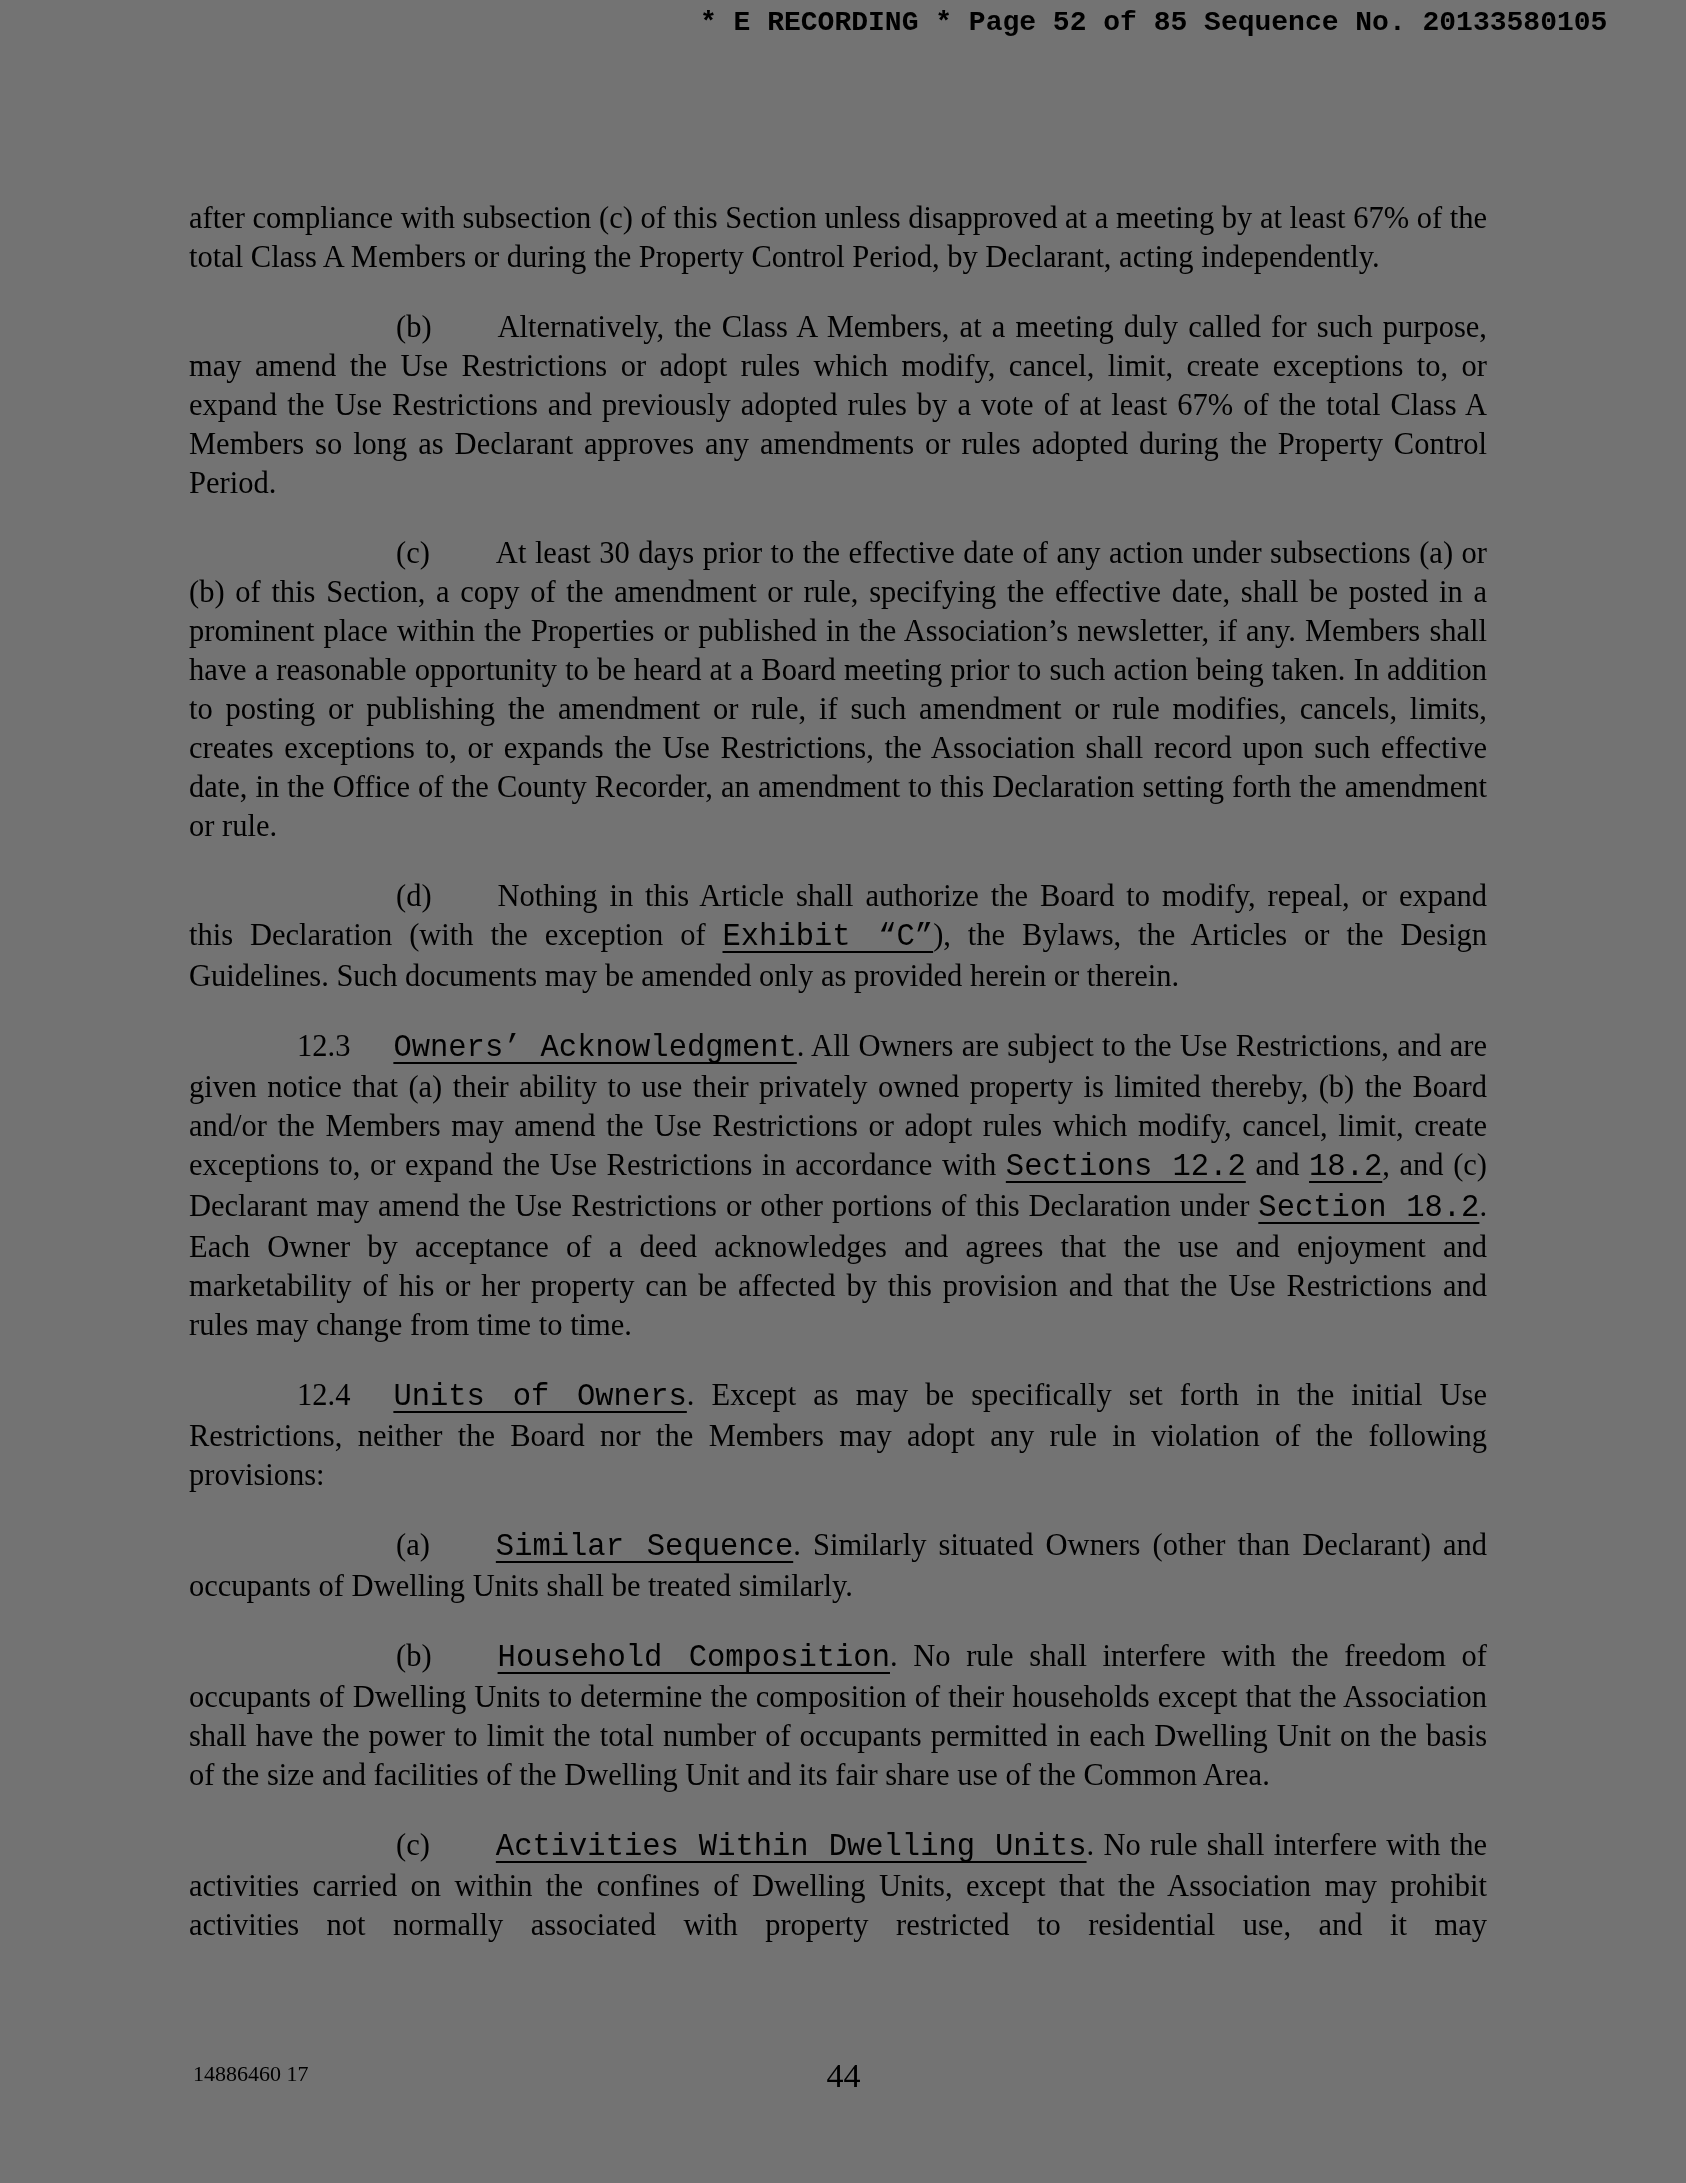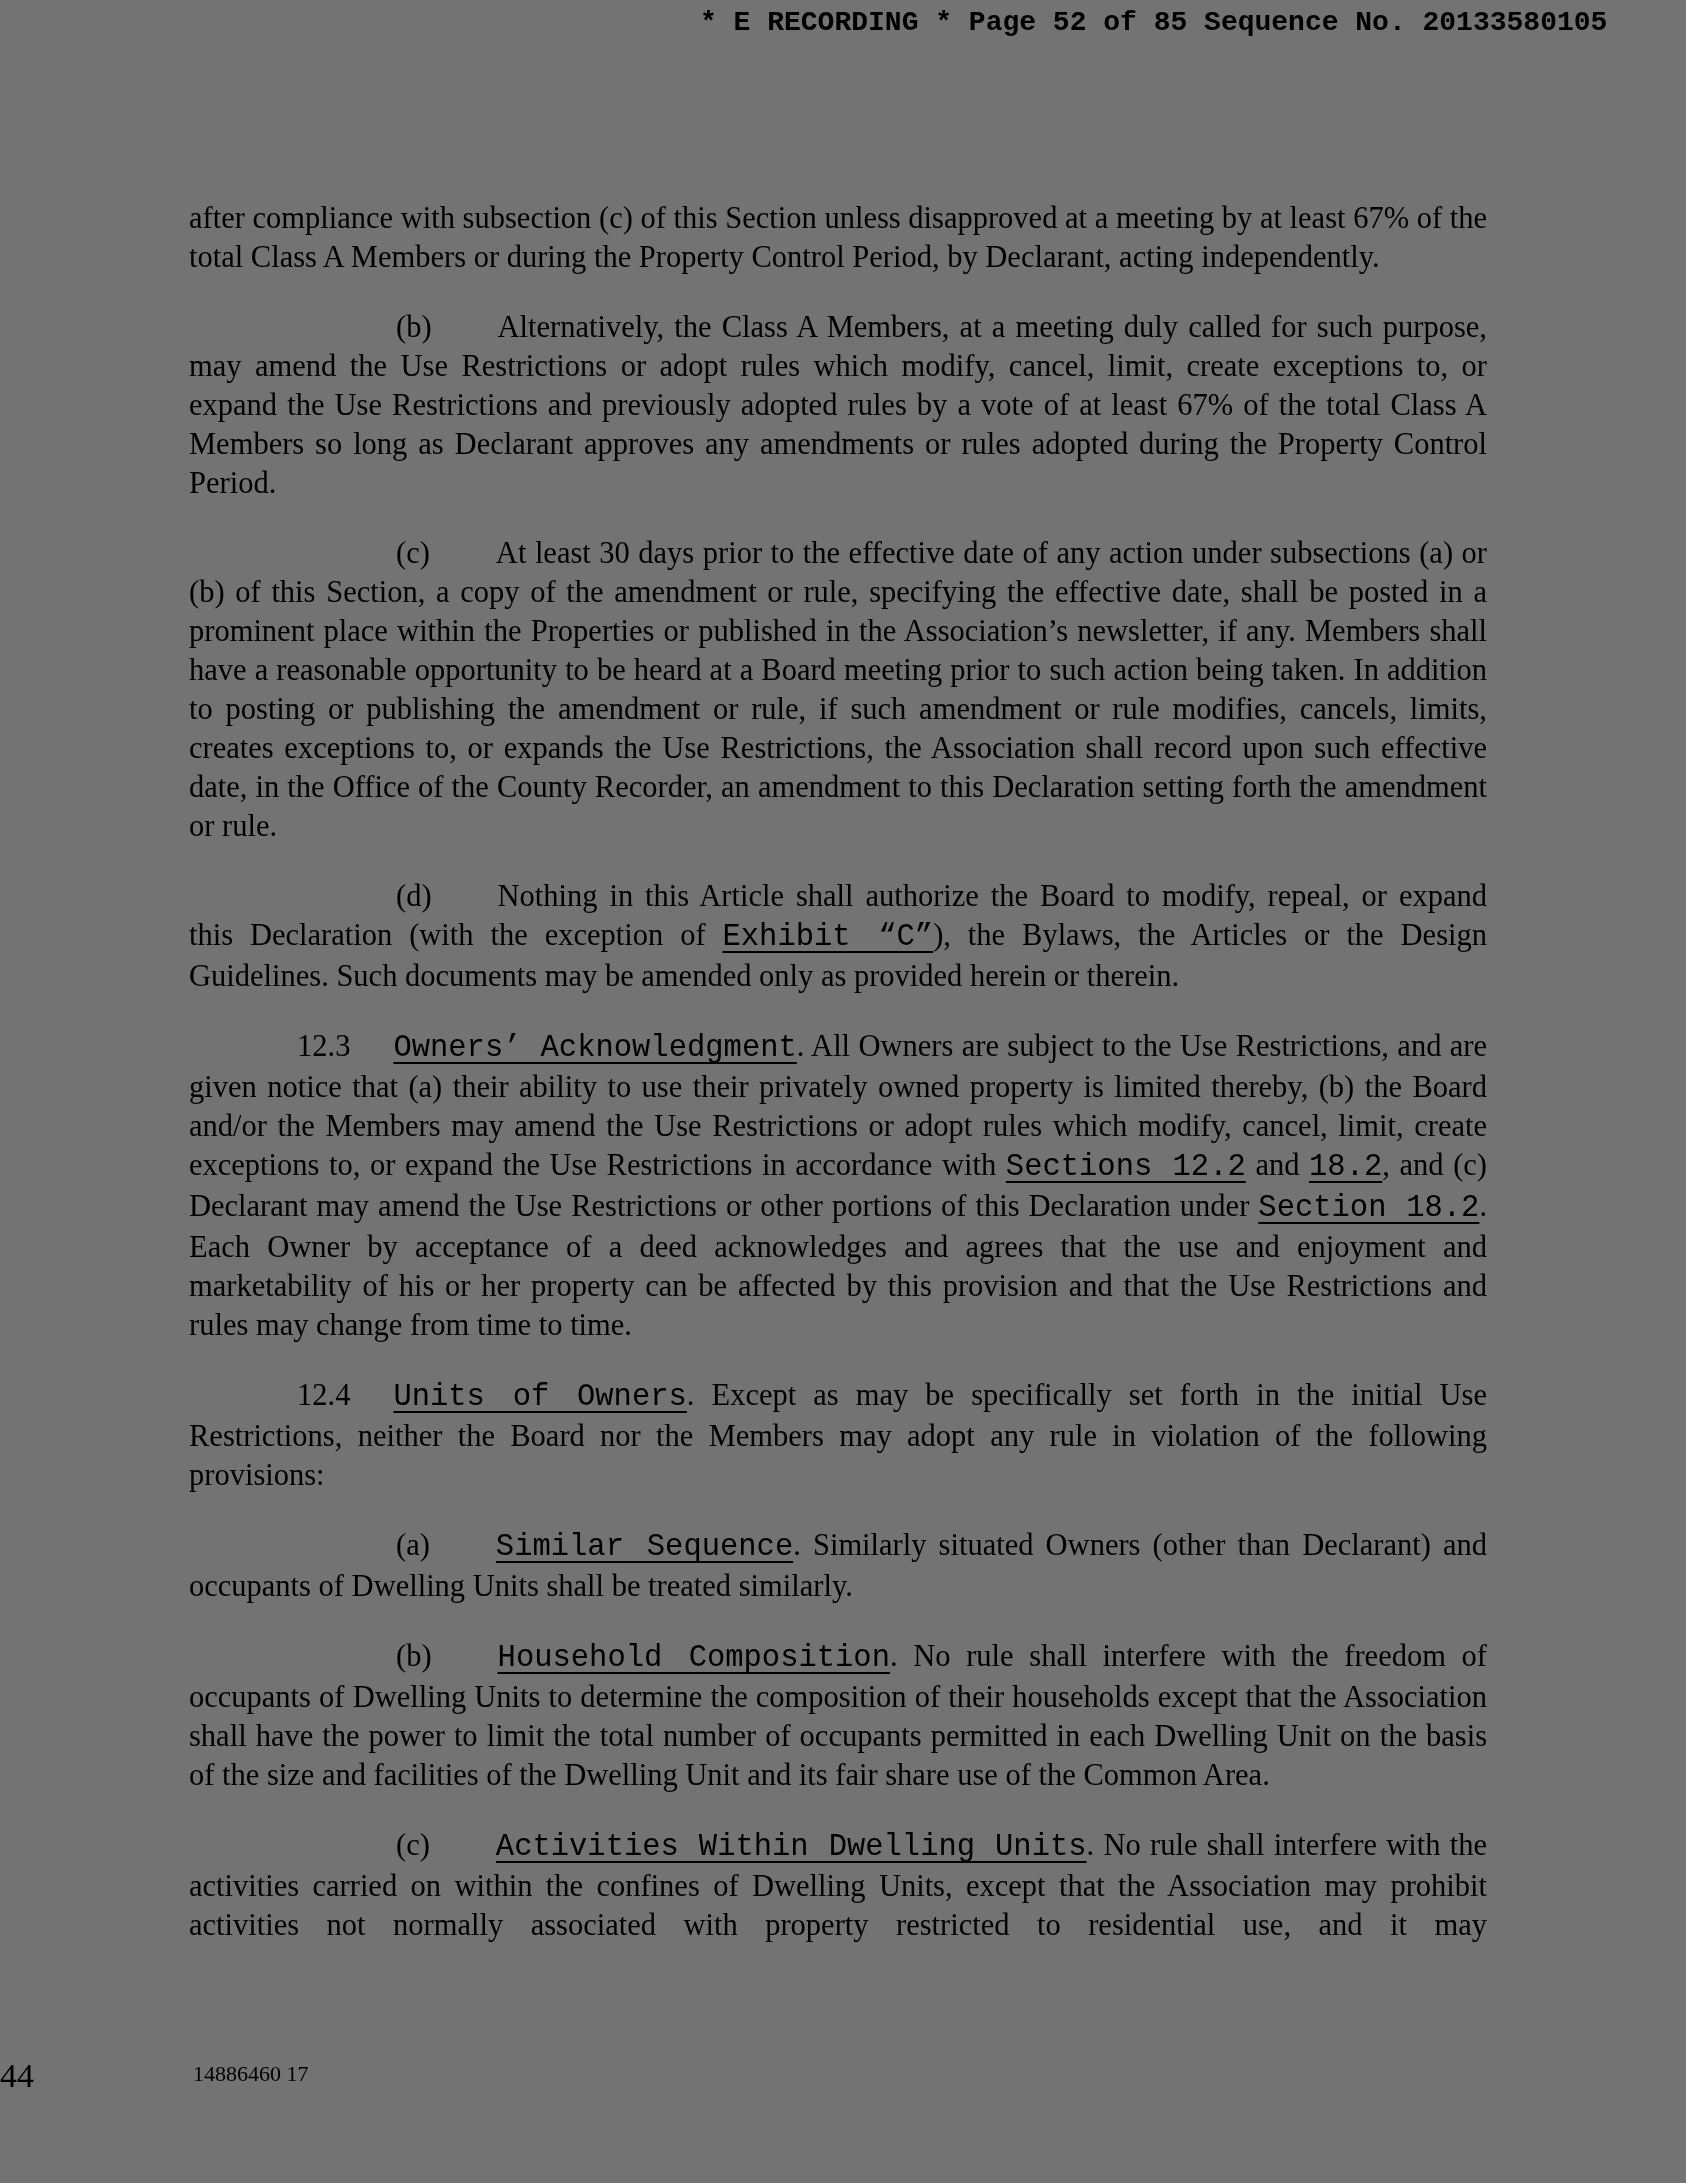--- a/index.html
+++ b/index.html
@@ -58,20 +58,21 @@
     top: 2061px;
     font-family: "Liberation Serif", "DejaVu Serif", serif;
     font-size: 22px;
     line-height: 25px;
   }
   .footer-pagenum {
     position: absolute;
     left: 0;
     top: 2057px;
     width: 100%;
+    text-align: center;
     font-family: "Liberation Serif", "DejaVu Serif", serif;
     font-size: 34px;
     line-height: 37px;
   }
 </style>
 </head>
 <body>
 
 <div class="page">
 

